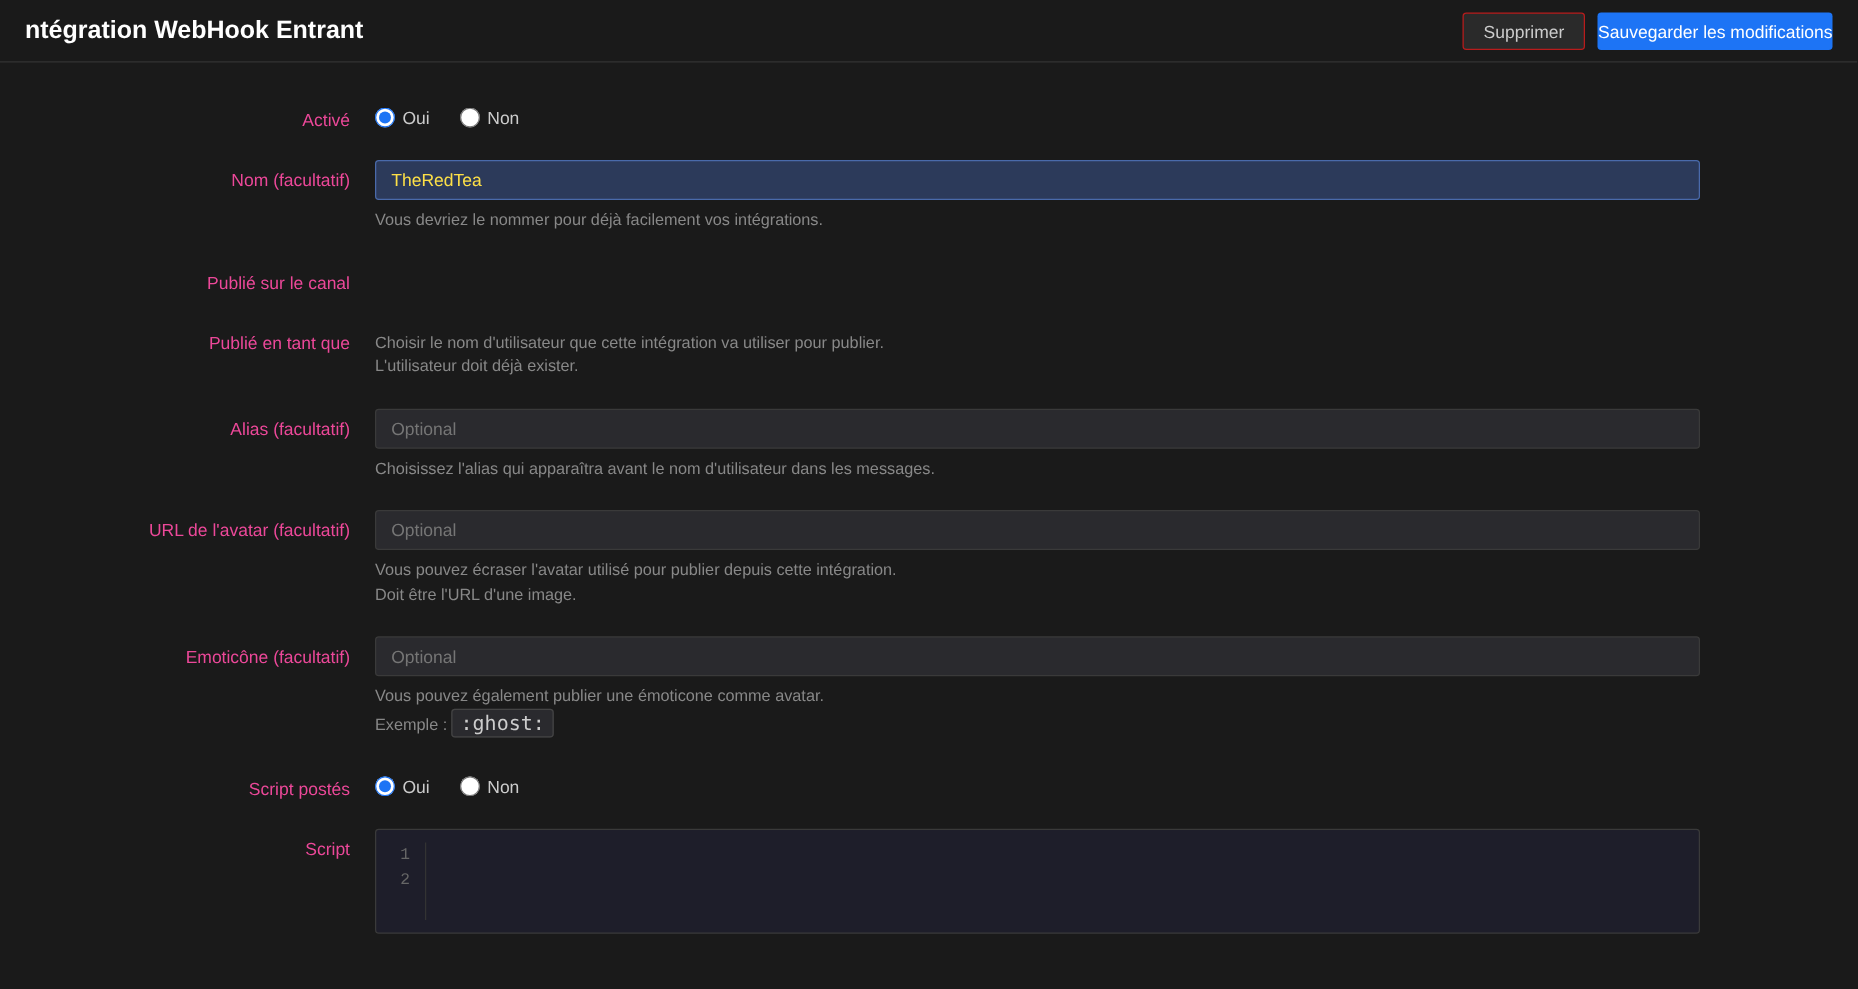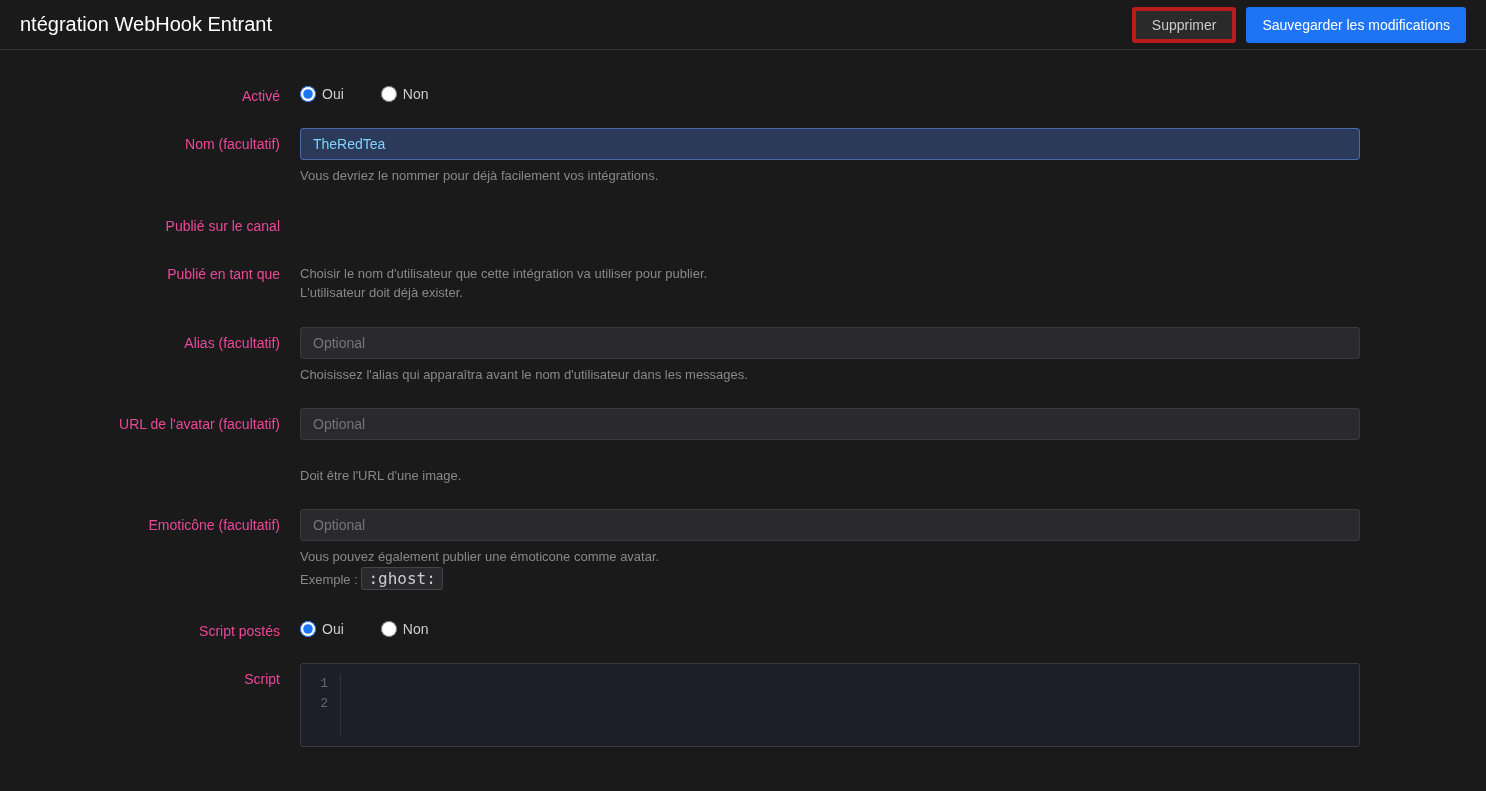--- a/index.html
+++ b/index.html
@@ -16,44 +16,44 @@
       align-items: center;
       justify-content: space-between;
       padding: 0 20px;
       height: 50px;
       background-color: #1a1a1a;
       border-bottom: 1px solid #333;
     }
 
     .page-title {
       font-size: 20px;
-      font-weight: 400;
+      font-weight: 700;
       color: #ffffff;
     }
 
     .top-actions {
       display: flex;
       gap: 10px;
     }
 
     .btn-delete {
       background-color: #2a2a2a;
       color: #cccccc;
-      border: 4px solid #b91c1c;
+      border: 1px solid #b91c1c;
       padding: 6px 16px;
       border-radius: 3px;
       cursor: pointer;
       font-size: 14px;
     }
 
     .btn-save {
       background-color: #1d74f5;
       color: #ffffff;
       border: none;
-      padding: 6px 16px;
+      padding: 6px 0;
       border-radius: 3px;
       cursor: pointer;
       font-size: 14px;
       font-weight: 500;
     }
 
     .form-container {
       padding: 30px 40px;
       max-width: 1400px;
     }
@@ -75,21 +75,21 @@
     }
 
     .form-field {
       flex: 1;
     }
 
     .form-input {
       width: 100%;
       background-color: #2a2a2e;
       border: 1px solid #3a3a3a;
-      color: #7dd3fc;
+      color: #fde047;
       padding: 7px 12px;
       border-radius: 3px;
       font-size: 14px;
       outline: none;
     }
 
     .form-input.highlighted {
       background-color: #2c3a5a;
       border-color: #4a6aaa;
     }
@@ -107,21 +107,21 @@
       padding: 1px 5px;
       border-radius: 3px;
       font-family: monospace;
       font-size: 12px;
       color: #cccccc;
     }
 
     .radio-group {
       display: flex;
       align-items: center;
-      gap: 37px;
+      gap: 24px;
       padding-top: 6px;
     }
 
     .radio-label {
       display: flex;
       align-items: center;
       gap: 6px;
       cursor: pointer;
       color: #cccccc;
     }
@@ -236,21 +236,21 @@
       <input type="text" class="form-input" placeholder="Optional" style="">
       <div class="form-hint">Choisissez l'alias qui apparaîtra avant le nom d'utilisateur dans les messages.</div>
     </div>
   </div>
 
   <div class="form-row">
     <div class="form-label">URL de l'avatar (facultatif)</div>
     <div class="form-field">
       <input type="text" class="form-input" placeholder="Optional" style="">
       <div class="form-hint">
-        <br>
+        <span>Vous pouvez écraser l'avatar utilisé pour publier depuis cette intégration.</span><br>
         <span>Doit être l'URL d'une image.</span>
       </div>
     </div>
   </div>
 
   <div class="form-row">
     <div class="form-label">Emoticône (facultatif)</div>
     <div class="form-field">
       <input type="text" class="form-input" placeholder="Optional" style="">
       <div class="form-hint">

